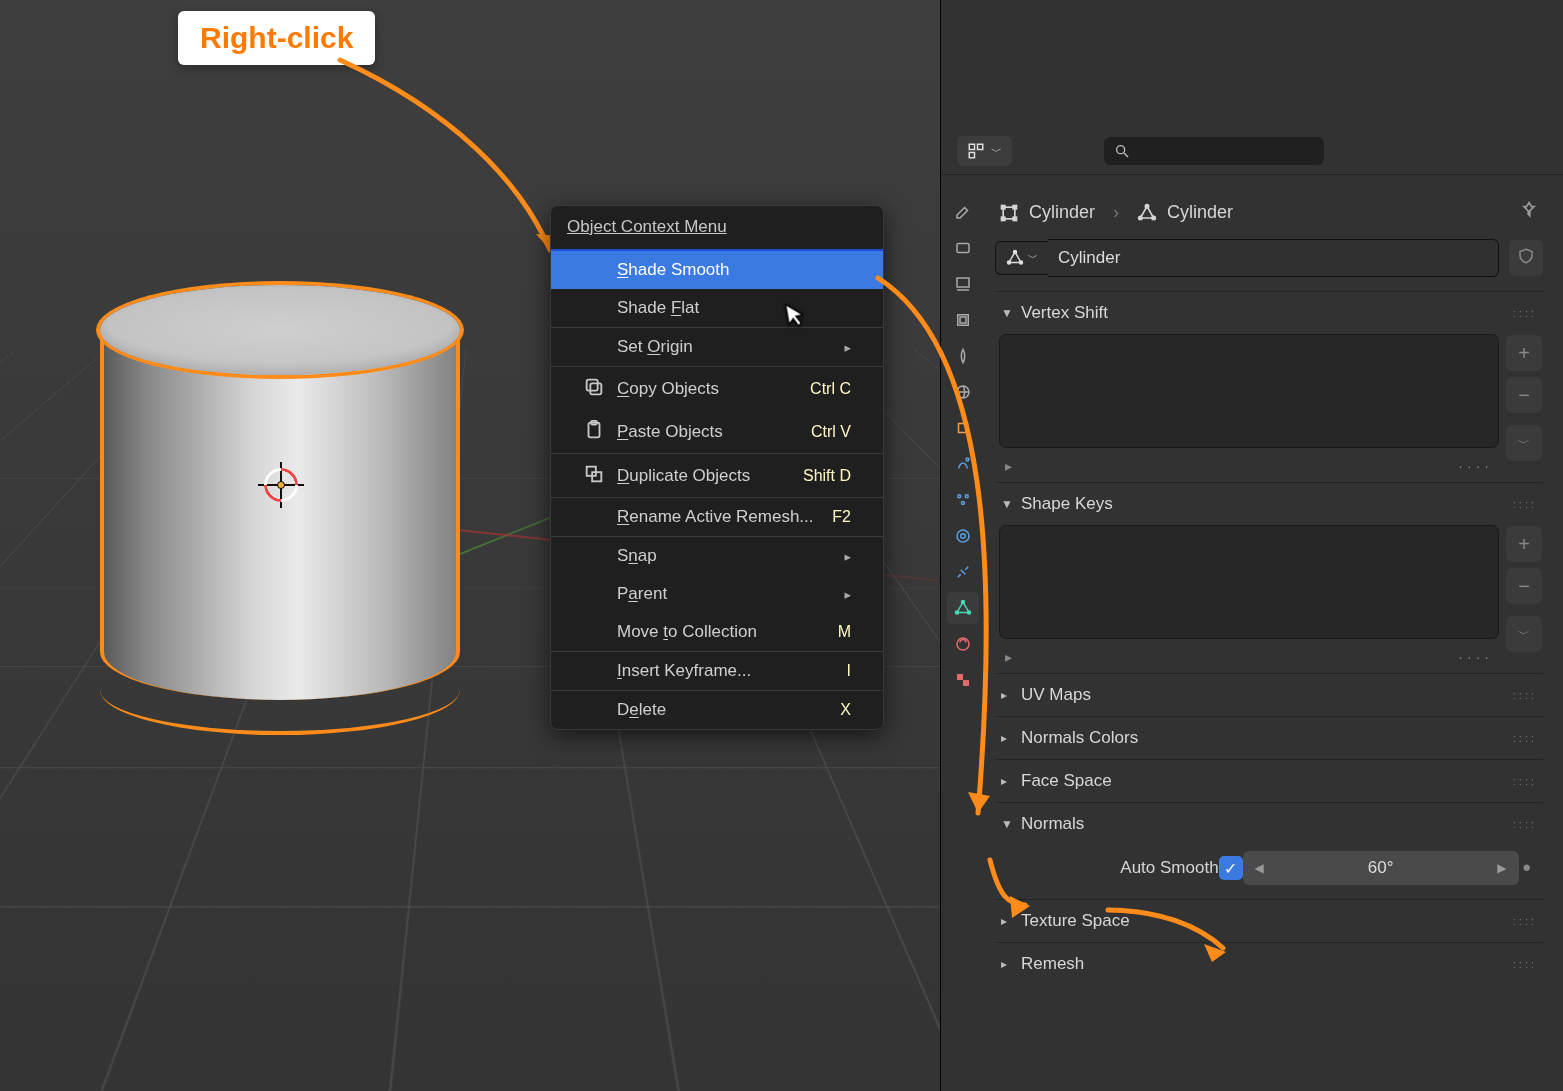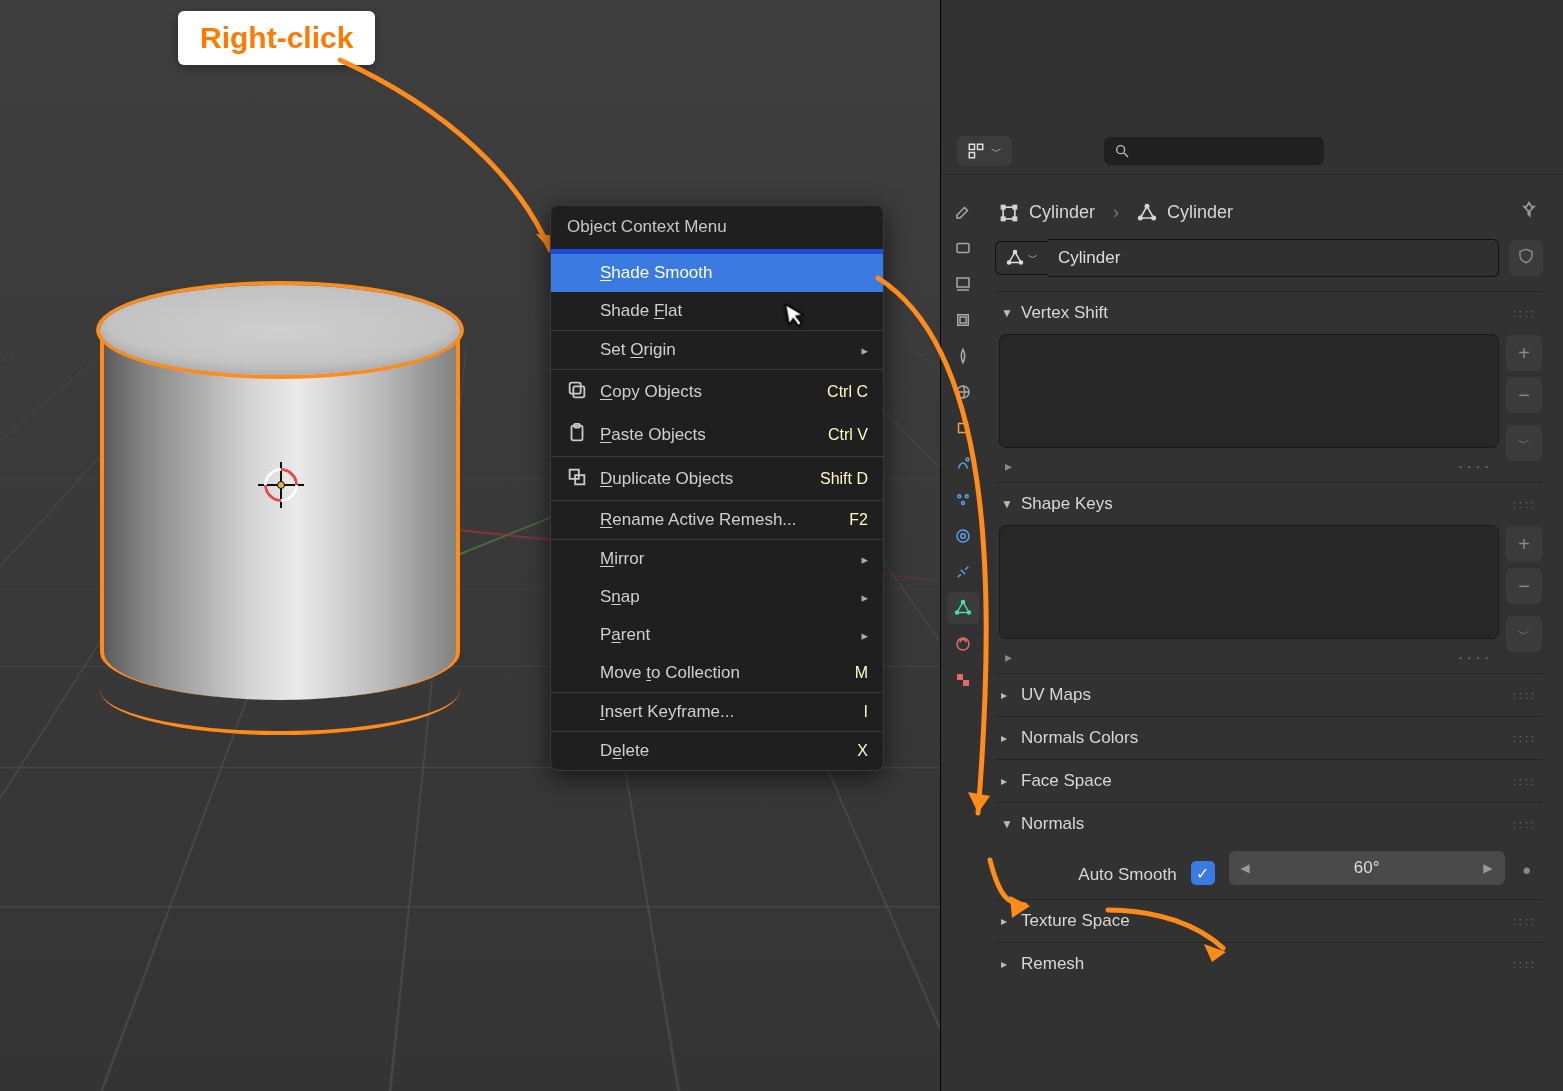--- a/index.html
+++ b/index.html
@@ -59,22 +59,22 @@
   position: absolute; left: 178px; top: 11px; background: #fff; color: #ff7a00;
   font-weight: 700; font-size: 30px; padding: 10px 22px; border-radius: 6px;
   box-shadow: 0 3px 10px rgba(0,0,0,0.3);
 }
 
 .ctxmenu {
   position: absolute; left: 550px; top: 205px; width: 334px;
   background: #1f1f1f; border: 1px solid #3a3a3a; border-radius: 8px;
   box-shadow: 0 6px 24px rgba(0,0,0,0.6); color: #cfcfcf; overflow: hidden;
 }
-.ctx-title { padding: 11px 16px 12px; color: #c7c7c7; font-size: 17px; border-bottom: 5px solid #1d4ed8; }
-.ctx-item { display: flex; align-items: center; padding: 9px 15px; font-size: 17px; position: relative; }
+.ctx-title { padding: 11px 16px 12px; color: #c7c7c7; font-size: 17px; border-bottom: 2px solid #1d4ed8; text-decoration: underline; }
+.ctx-item { display: flex; align-items: center; padding: 9px 32px; font-size: 17px; position: relative; }
 .ctx-item.sel { background: #3b7ae0; color: #fff; }
 .ctx-item .ic { width: 22px; text-align: center; margin-right: 12px; color: #c8c8c8; font-size: 15px;}
 .ctx-item .ic.empty { visibility:hidden; }
 .ctx-item .kb { margin-left: auto; color: #fef9c3; font-size: 16px; }
 .ctx-item.sub::after { content: "▸"; margin-left: auto; color:#aaa; font-size:13px;}
 .ctx-sep { height: 1px; background: #3a3a3a; }
 .ctx-item .u { text-decoration: underline; text-underline-offset: 2px; }
 
 .mouse-cursor { position: absolute; left: 786px; top: 301px; font-size: 22px; color:#fff; transform: rotate(-10deg); filter: drop-shadow(0 0 2px #000);}
 
@@ -108,21 +108,21 @@
 .section-h { display:flex; align-items:center; padding:11px 6px; font-size:17px; color:#d7d7d7; cursor:default;}
 .section-h .tri { width:14px; font-size:12px; color:#bbb; margin-right:6px;}
 .section-h .drag { margin-left:auto; color:#777; letter-spacing:3px; font-size:11px;}
 .listbox { background:#272727; border:1px solid #1a1a1a; border-radius:7px; height:114px; position:relative; margin:0 44px 10px 4px;}
 .listbox-controls { position:absolute; right:-44px; top:0; width:36px; display:flex; flex-direction:column; gap:6px;}
 .sq { width:36px; height:36px; background:#3b3b3b; border-radius:6px; display:flex; align-items:center; justify-content:center; color:#888; font-size:20px;}
 .list-footer { display:flex; align-items:center; padding:0 6px 8px; color:#888; font-size:14px; margin:0 44px 0 4px;}
 .list-footer .tri{margin-right:auto;}
 .list-footer .dots{letter-spacing:4px;}
 
-.row-auto { display:flex; align-items:flex-end; gap:14px; padding:6px 8px 14px 40px; }
+.row-auto { display:flex; align-items:center; padding:6px 8px 14px 40px; }
 .row-auto .lbl{ color:#d5d5d5; font-size:17px; margin-left:auto; }
 .chk { width:24px; height:24px; border-radius:5px; background:#3b7ae0; display:flex; align-items:center; justify-content:center; color:#fff; font-size:16px;}
 .numfield { flex:0 0 276px; background:#4a4a4a; border-radius:6px; padding:7px 12px; display:flex; align-items:center; justify-content:space-between; color:#ddd; font-size:17px;}
 .numfield .arrow{color:#999;font-size:12px;}
 .dotbtn{ color:#888; font-size:24px; padding:0 4px;}
 
 svg.arrow1 { position:absolute; left:300px; top:50px; width:280px; height:250px; overflow:visible; pointer-events:none;}
 svg.arrow2 { position:absolute; left:868px; top:268px; width:180px; height:580px; overflow:visible; pointer-events:none;}
 svg.arrow3 { position:absolute; left:980px; top:850px; width:260px; height:90px; overflow:visible; pointer-events:none;}
 svg.arrow4 { position:absolute; left:1098px; top:900px; width:150px; height:70px; overflow:visible; pointer-events:none;}
@@ -206,24 +206,20 @@
     <span><span class="u">D</span><span>uplicate Objects</span></span>
     <span class="kb">Shift D</span>
   </div>
   <div class="ctx-sep"></div>
   <div class="ctx-item">
     <span class="ic empty">•</span>
     <span><span class="u">R</span><span>ename Active Remesh...</span></span>
     <span class="kb">F2</span>
   </div>
   <div class="ctx-sep"></div>
-  <div class="ctx-item sub">
-    <span class="ic empty">•</span>
-    <span><span class="u">M</span><span>irror</span></span>
-  </div>
   <div class="ctx-item sub">
     <span class="ic empty">•</span>
     <span><span>S</span><span class="u">n</span><span>ap</span></span>
   </div>
   <div class="ctx-item sub">
     <span class="ic empty">•</span>
     <span><span>P</span><span class="u">a</span><span>rent</span></span>
   </div>
   <div class="ctx-item">
     <span class="ic empty">•</span>

